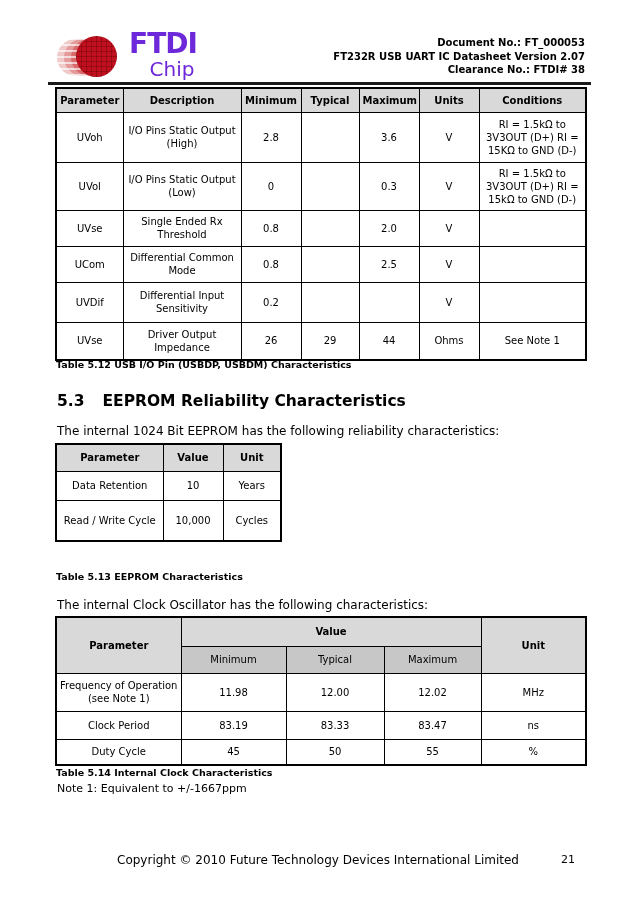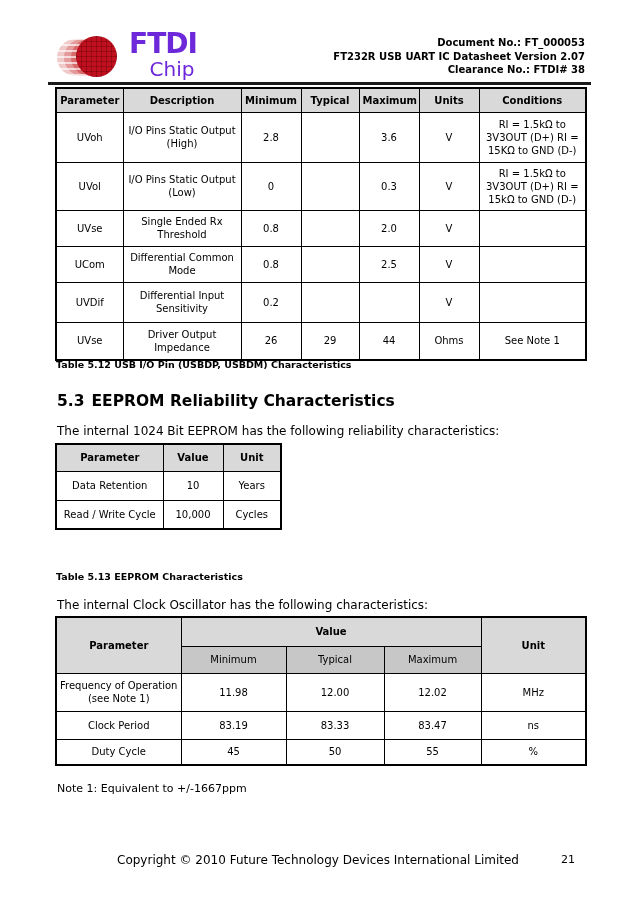--- a/index.html
+++ b/index.html
@@ -44,21 +44,21 @@
   .dtable tr.subhead th { background:#c7c7c7; font-weight:400; }
   .tcaption { font-weight:bold; font-size:9.5px; margin-top:2px; }
   .tbl-usb   { position:absolute; left:55px; top:87px;  width:530px; }
   .cap-usb   { position:absolute; left:56px; top:357px; }
   .tbl-eep   { position:absolute; left:55px; top:443px; width:225px; }
   .cap-eep   { position:absolute; left:56px; top:531px;margin-top:40px; }
   .tbl-clk   { position:absolute; left:55px; top:616px; width:530px; }
   .cap-clk   { position:absolute; left:56px; top:765px; }
   
   .h2 { position:absolute; left:57px; font-size:15.5px; font-weight:bold; }
-  .h2 .h2t { margin-left:7px; }
+  .h2 .h2t { margin-left:18px; }
   .h2-eeprom { top:392px; }
   .h2-clock  { top:567px; }
   .para { position:absolute; left:57px; font-size:12px; }
   .para-eeprom { top:424px; }
   .para-clock  { top:598px; }
   .note { position:absolute; left:57px; top:782px; font-size:11px; }
   
   .footer { position:absolute; left:0; top:853px; width:636px; text-align:center; font-size:12px; }
   .pageno { position:absolute; right:61px; top:853px; font-size:11px; }
 </style>
@@ -181,21 +181,21 @@
         <tr style="height:27px">
       <th>Parameter</th>
       <th>Value</th>
       <th>Unit</th>
     </tr>
     <tr style="height:29px">
       <td>Data Retention</td>
       <td>10</td>
       <td>Years</td>
     </tr>
-    <tr style="height:29px">
+    <tr style="height:41px">
       <td>Read / Write Cycle</td>
       <td>10,000</td>
       <td>Cycles</td>
     </tr>
   </tbody>
     </table>
   <div class="tcaption cap-eep">Table 5.13 EEPROM Characteristics</div>
 
   <div class="para para-clock">The internal Clock Oscillator has the following characteristics:</div>
 
@@ -234,19 +234,20 @@
     </tr>
     <tr style="height:26px">
       <td>Duty Cycle</td>
       <td>45</td>
       <td>50</td>
       <td>55</td>
       <td>%</td>
     </tr>
   </tbody>
     </table>
+  <div class="tcaption cap-clk">Table 5.14 Internal Clock Characteristics</div>
 
   <div class="note">Note 1: Equivalent to +/-1667ppm</div>
 
   <div class="footer">Copyright © 2010 Future Technology Devices International Limited</div>
   <div class="pageno">21</div>
 
 </div>
 
 </body></html>

